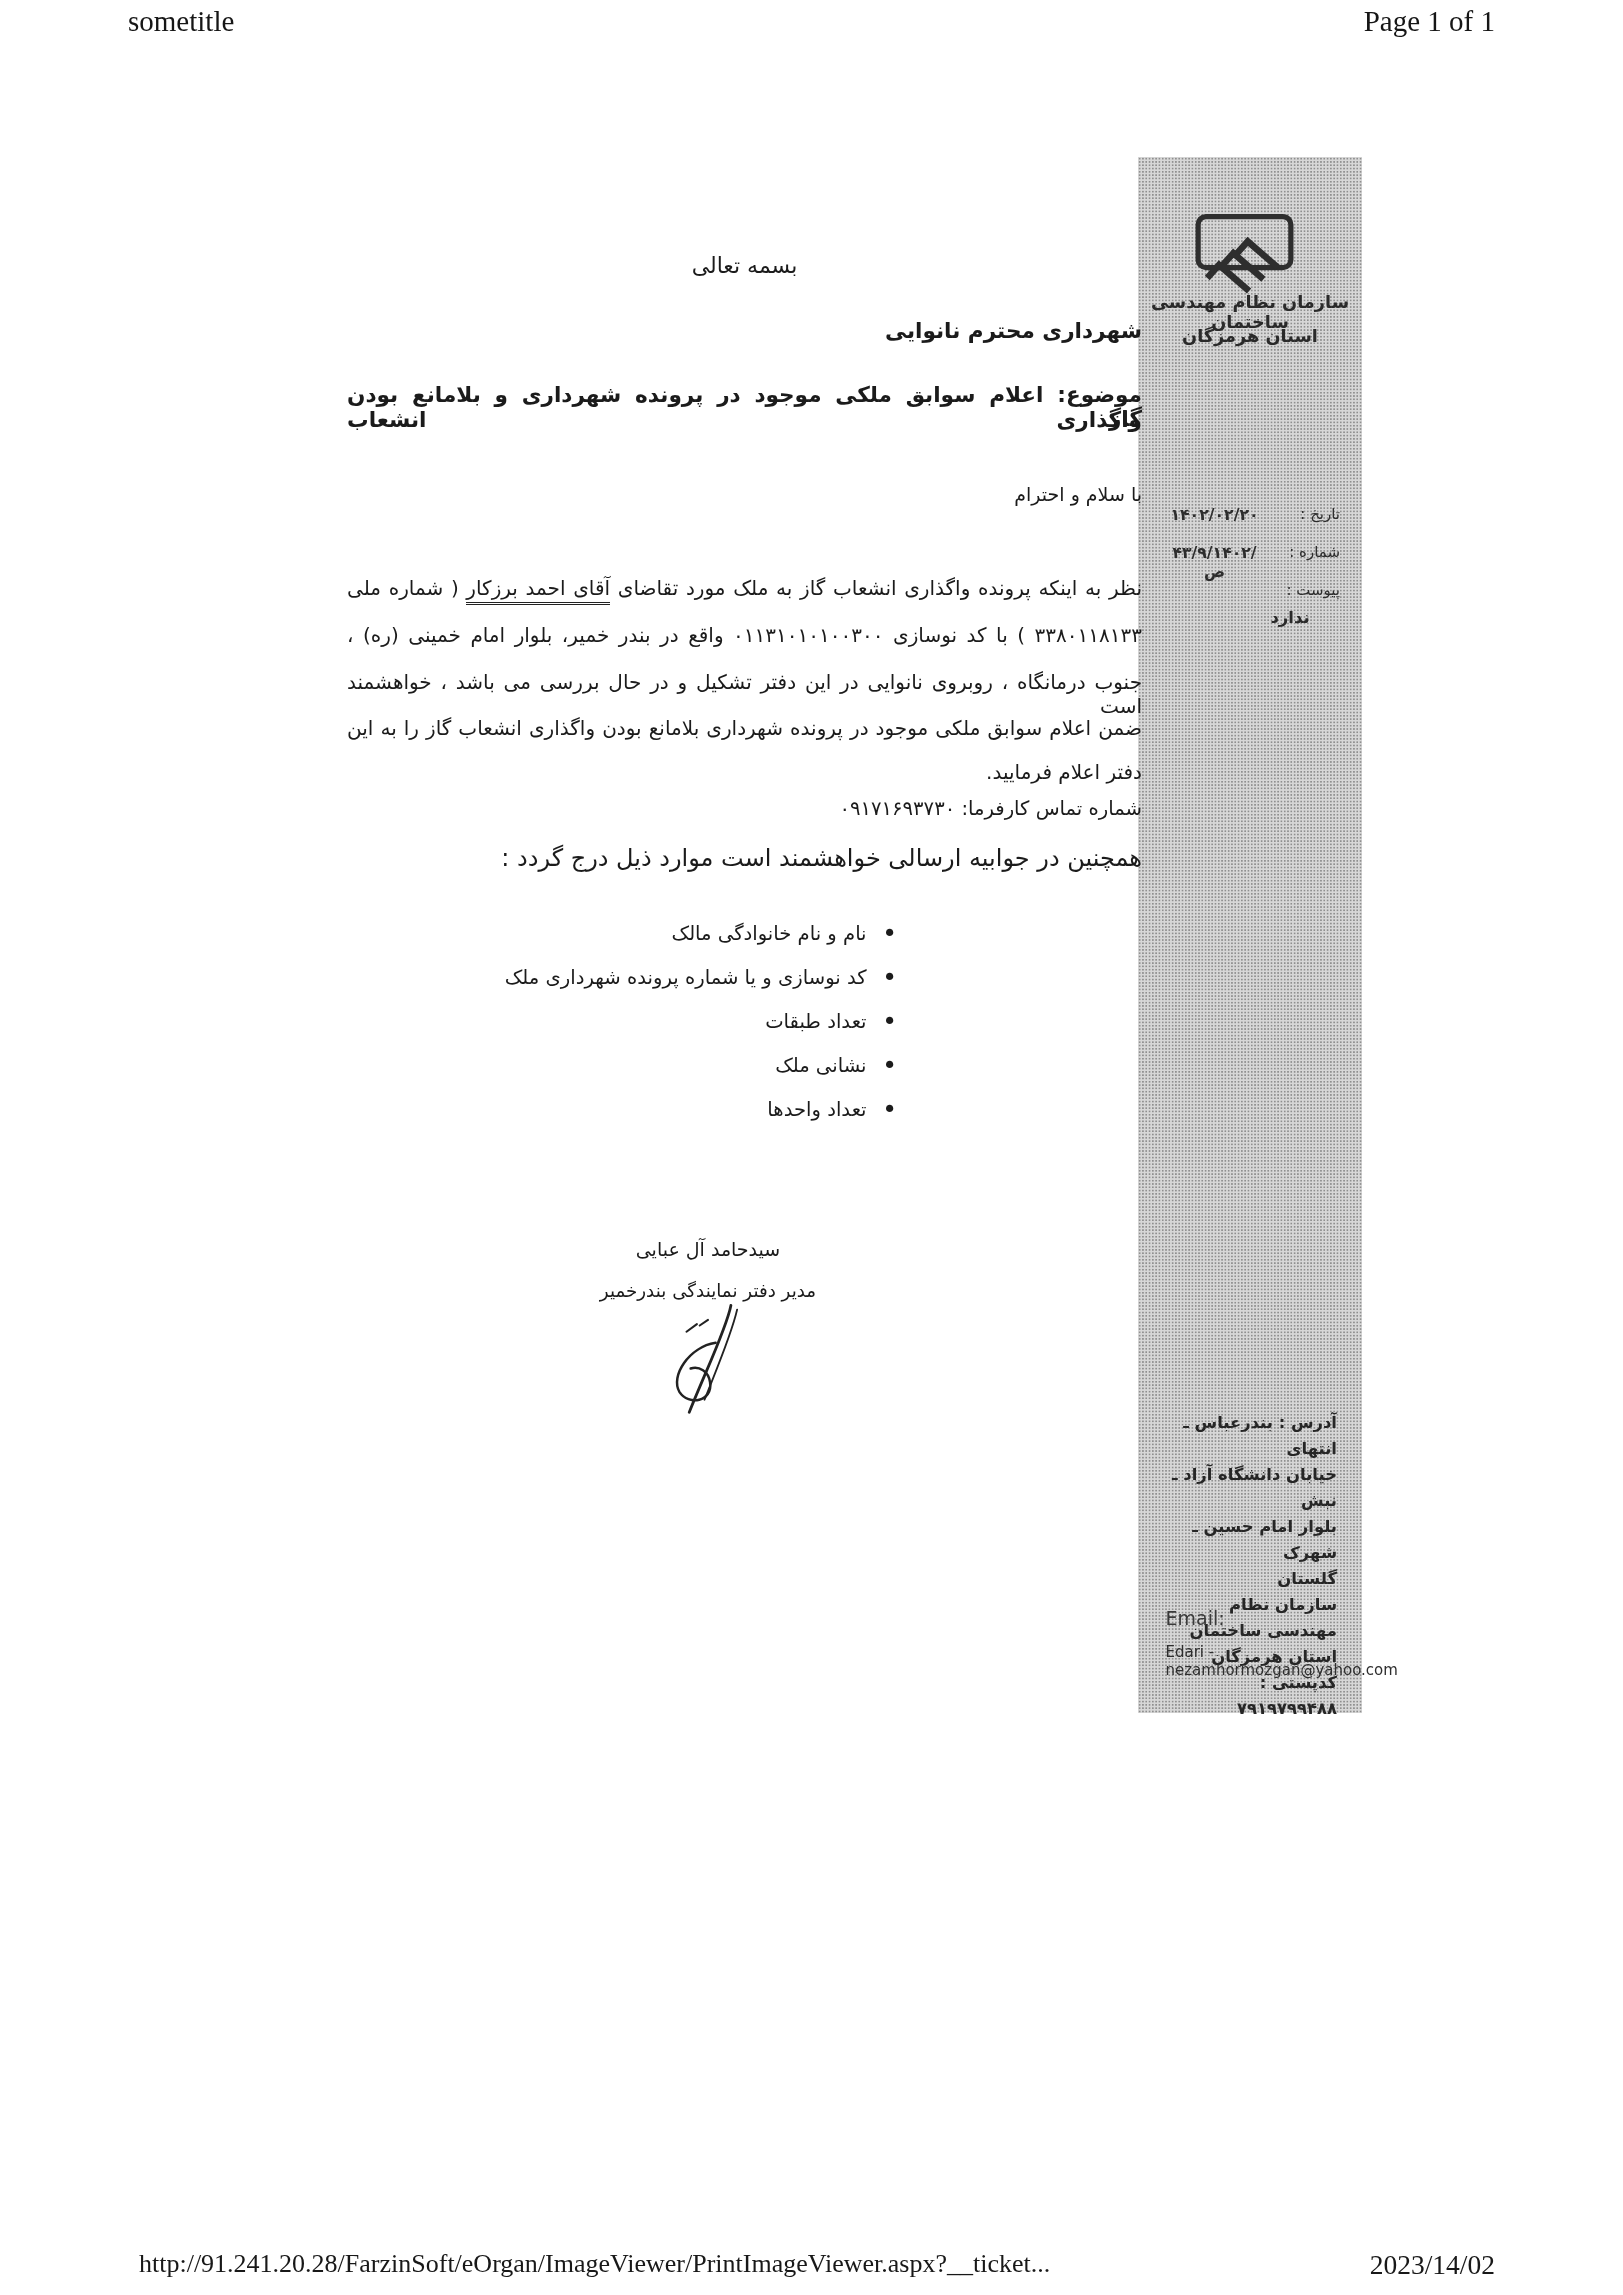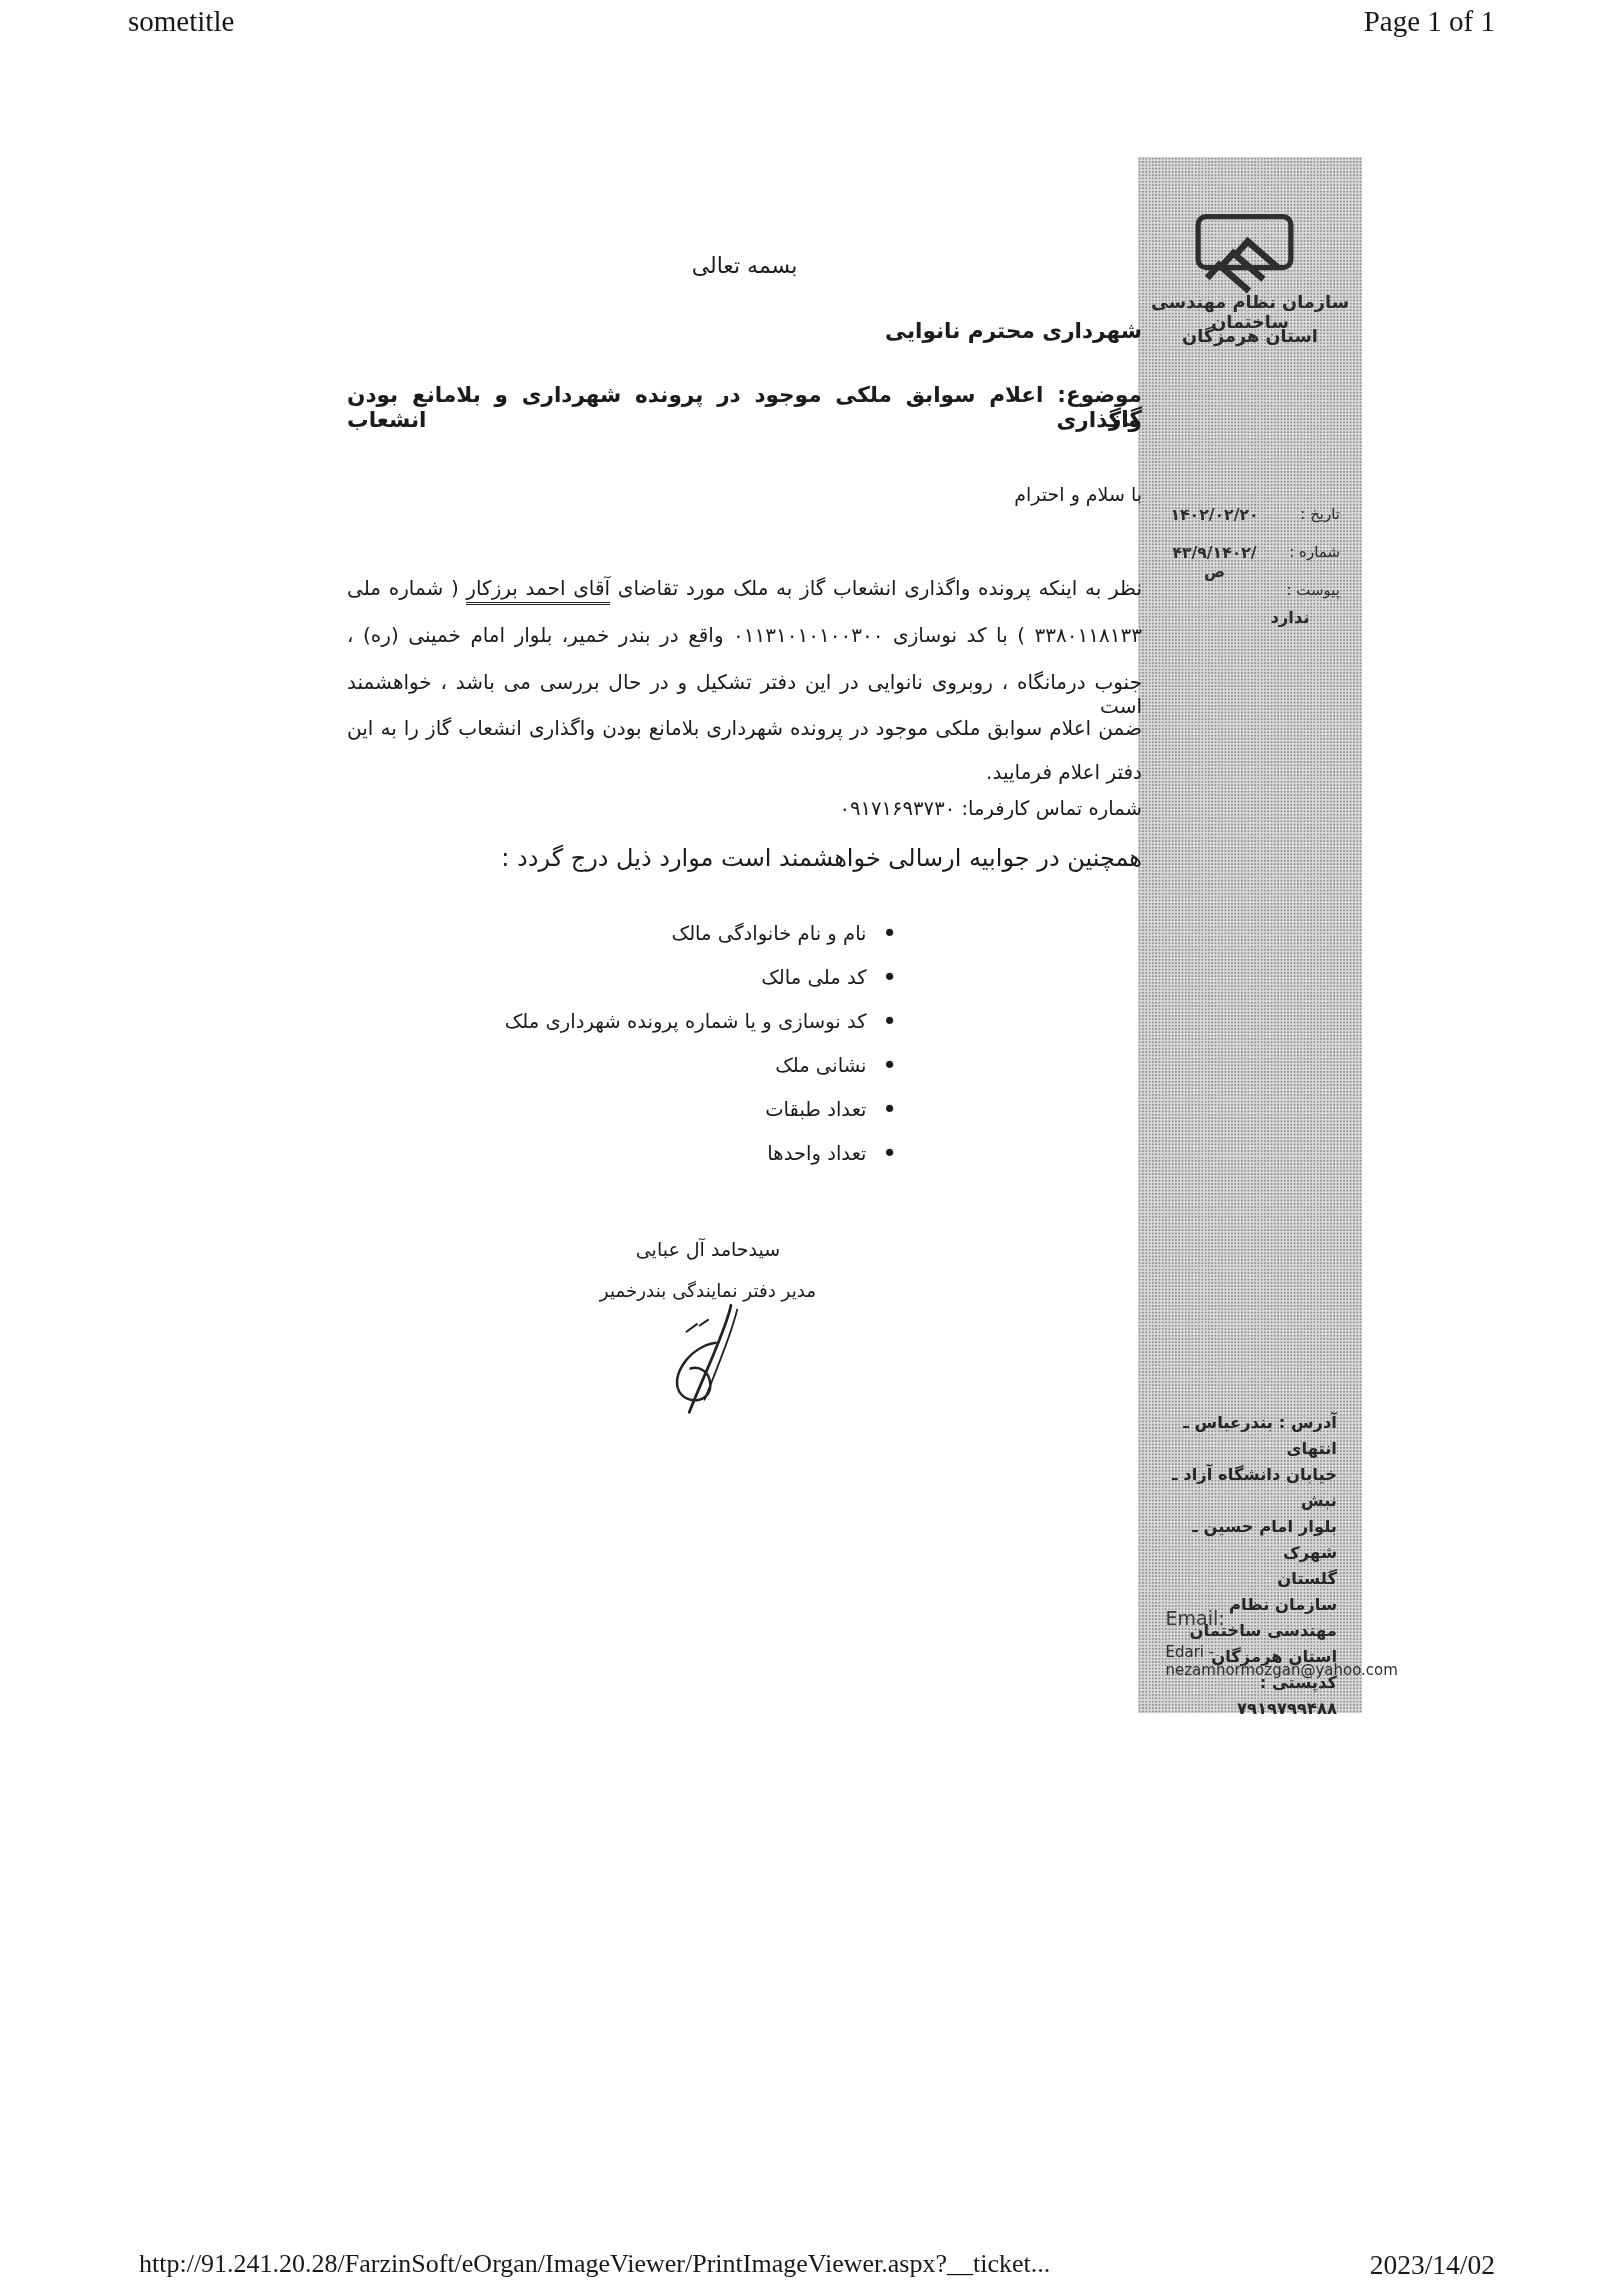--- a/index.html
+++ b/index.html
@@ -185,24 +185,23 @@
     <div id="para-line2" class="para-line rtl">۳۳۸۰۱۱۸۱۳۳ ) با کد نوسازی ۰۱۱۳۱۰۱۰۱۰۰۳۰۰ واقع در بندر خمیر، بلوار امام خمینی (ره) ،</div>
     <div id="para-line3" class="para-line rtl">جنوب درمانگاه ، روبروی نانوایی در این دفتر تشکیل و در حال بررسی می باشد ، خواهشمند است</div>
     <div id="para-line4" class="para-line rtl">ضمن اعلام سوابق ملکی موجود در پرونده شهرداری بلامانع بودن واگذاری انشعاب گاز را به این</div>
     <div id="para-line5" class="para-line rtl">دفتر اعلام فرمایید.</div>
 
     <div id="phone-line" class="rtl">شماره تماس کارفرما: ۰۹۱۷۱۶۹۳۷۳۰</div>
     <div id="request-line" class="rtl">همچنین در جوابیه ارسالی خواهشمند است موارد ذیل درج گردد :</div>
 
     <div id="bullet-list">
       <div class="bullet-item">نام و نام خانوادگی مالک</div>
-      <div class="bullet-item">کد ملی مالک</div>
       <div class="bullet-item">کد نوسازی و یا شماره پرونده شهرداری ملک</div>
+      <div class="bullet-item">تعداد طبقات</div>
       <div class="bullet-item">نشانی ملک</div>
-      <div class="bullet-item">تعداد طبقات</div>
       <div class="bullet-item">تعداد واحدها</div>
     </div>
 
     <div id="signature-block">
       <div id="signer-name">سیدحامد آل عبایی</div>
       <div id="signer-title">مدیر دفتر نمایندگی بندرخمیر</div>
       <svg id="signature-scribble" width="124" height="111" viewBox="0 0 170 160" xmlns="http://www.w3.org/2000/svg">
         <path d="M118,2 C112,34 82,96 58,156" fill="none" stroke="#222" stroke-width="4" stroke-linecap="round"></path>
         <path d="M127,8 C119,44 94,102 80,138" fill="none" stroke="#222" stroke-width="2.6" stroke-linecap="round"></path>
         <path d="M96,56 C58,62 30,104 44,127 C57,147 92,141 88,113 C86,97 72,89 60,93" fill="none" stroke="#222" stroke-width="3.6" stroke-linecap="round"></path>

